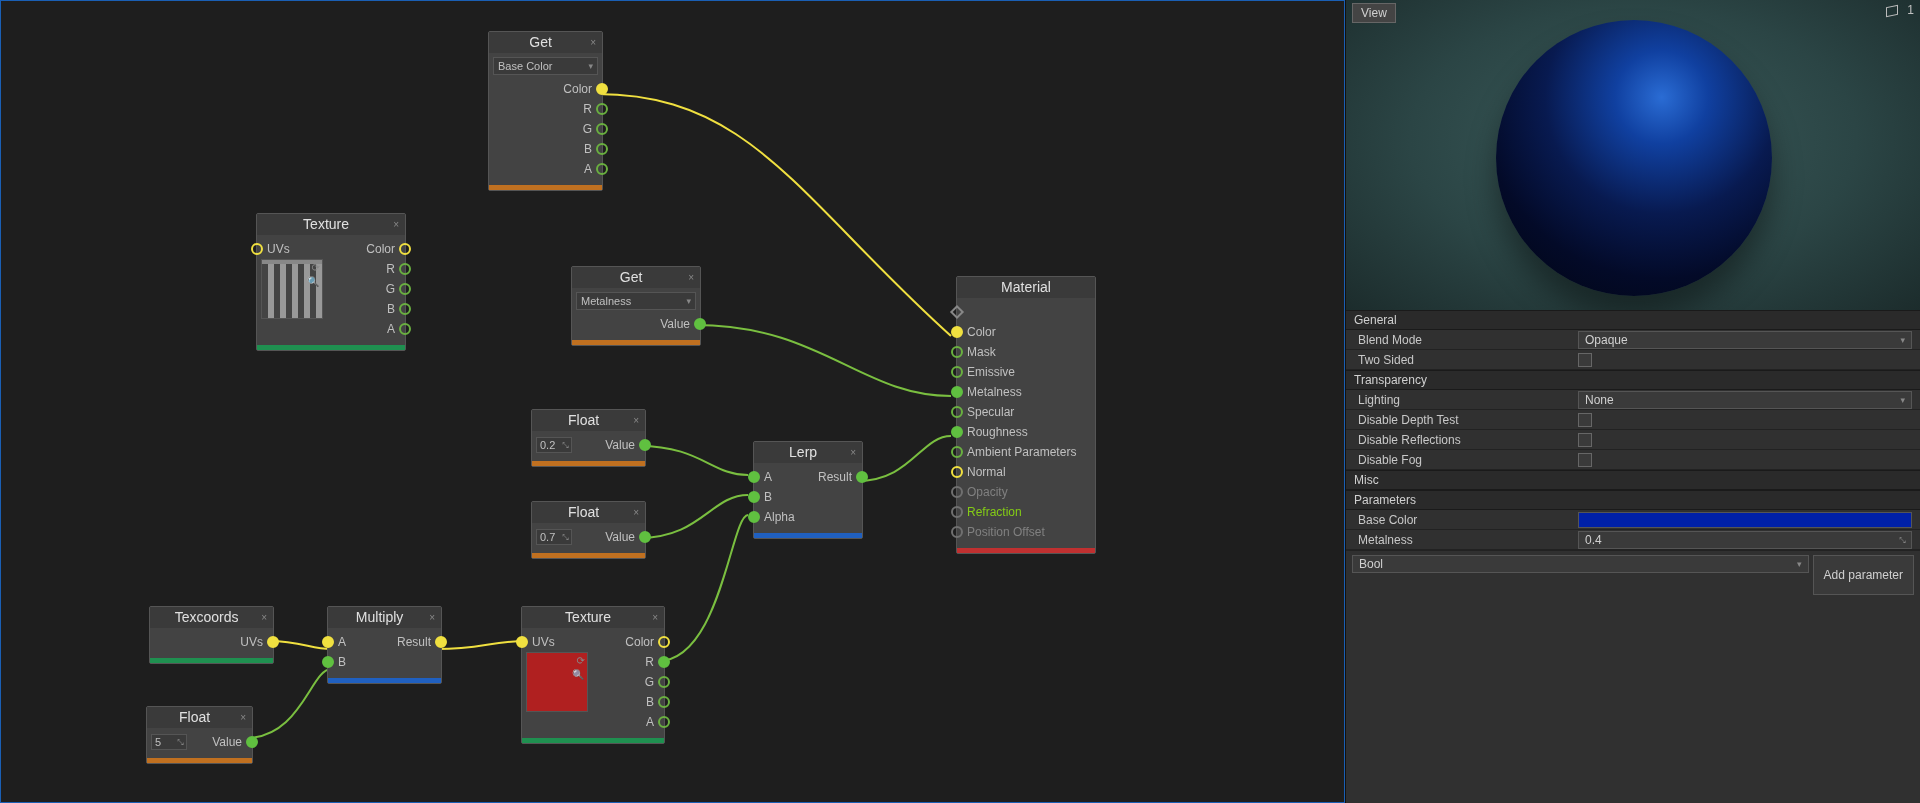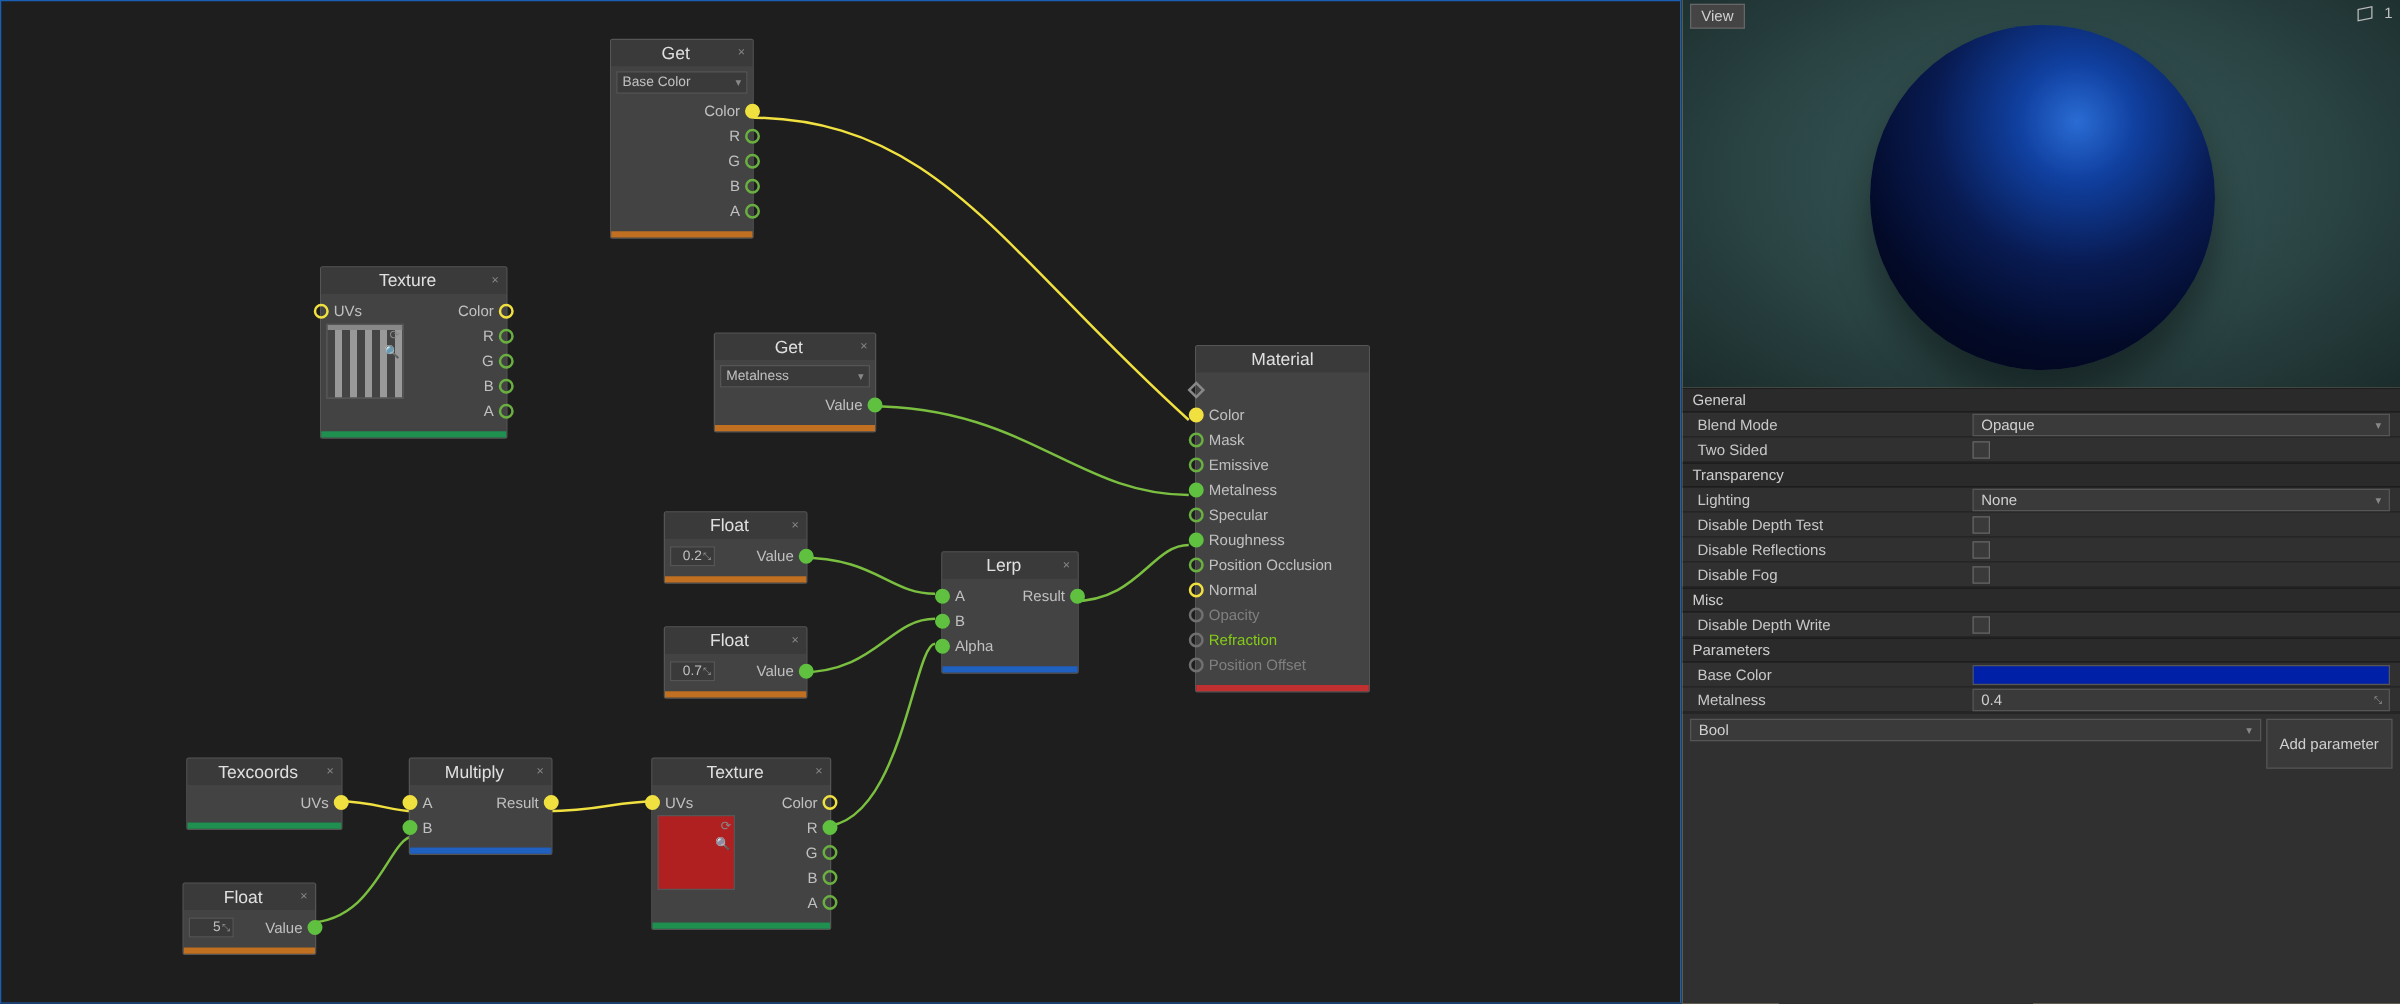--- a/index.html
+++ b/index.html
@@ -116,21 +116,21 @@
   .num-input {
     background: #3a3a3a;
     border: 1px solid #555;
     color: #c0c0c0;
     width: 36px;
     height: 16px;
     font-size: 11px;
     padding: 0 3px;
     display: flex;
     align-items: center;
-    justify-content: flex-end;
+    justify-content: space-between;
   }
   .expand-ic { font-size:8px; transform: rotate(90deg); color:#999; }
   .tex-preview {
     width: 62px;
     height: 60px;
     background: #303030;
     border: 1px solid #555;
     position: relative;
   }
   .tex-preview .refresh {
@@ -503,21 +503,21 @@
       <div class="port-row">
           <span class="port-circle in c-green"></span>
           <span class="port-label-left">Specular</span>
         </div>
       <div class="port-row">
           <span class="port-circle in c-green-bright filled"></span>
           <span class="port-label-left">Roughness</span>
         </div>
       <div class="port-row">
           <span class="port-circle in c-green"></span>
-          <span class="port-label-left">Position Occlusion</span>
+          <span class="port-label-left">Ambient Parameters</span>
         </div>
       <div class="port-row">
           <span class="port-circle in c-yellow"></span>
           <span class="port-label-left">Normal</span>
         </div>
       <div class="port-row">
           <span class="port-circle in c-grey"></span>
           <span class="port-label-left" style="color:#808080">Opacity</span>
         </div>
       <div class="port-row">
@@ -677,26 +677,20 @@
         </div>
     </div>
     <div class="prop-row">
       <div class="prop-label">Disable  Fog</div>
       <div class="prop-value">
           <div class="prop-check"></div>
         </div>
     </div>
 
     <div class="prop-section-hdr">Misc</div>
-    <div class="prop-row">
-      <div class="prop-label">Disable  Depth  Write</div>
-      <div class="prop-value">
-          <div class="prop-check"></div>
-        </div>
-    </div>
 
     <div class="prop-section-hdr">Parameters</div>
     <div class="prop-row">
       <div class="prop-label">Base  Color</div>
       <div class="prop-value">
           <div class="prop-swatch"></div>
         </div>
     </div>
     <div class="prop-row">
       <div class="prop-label">Metalness</div>

